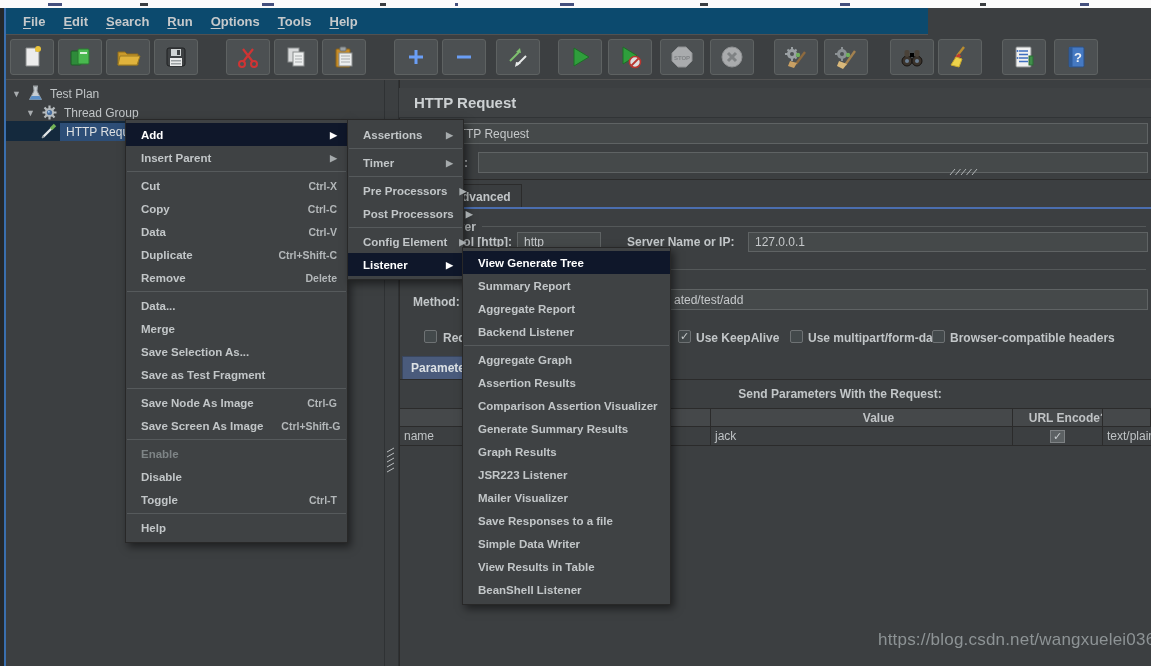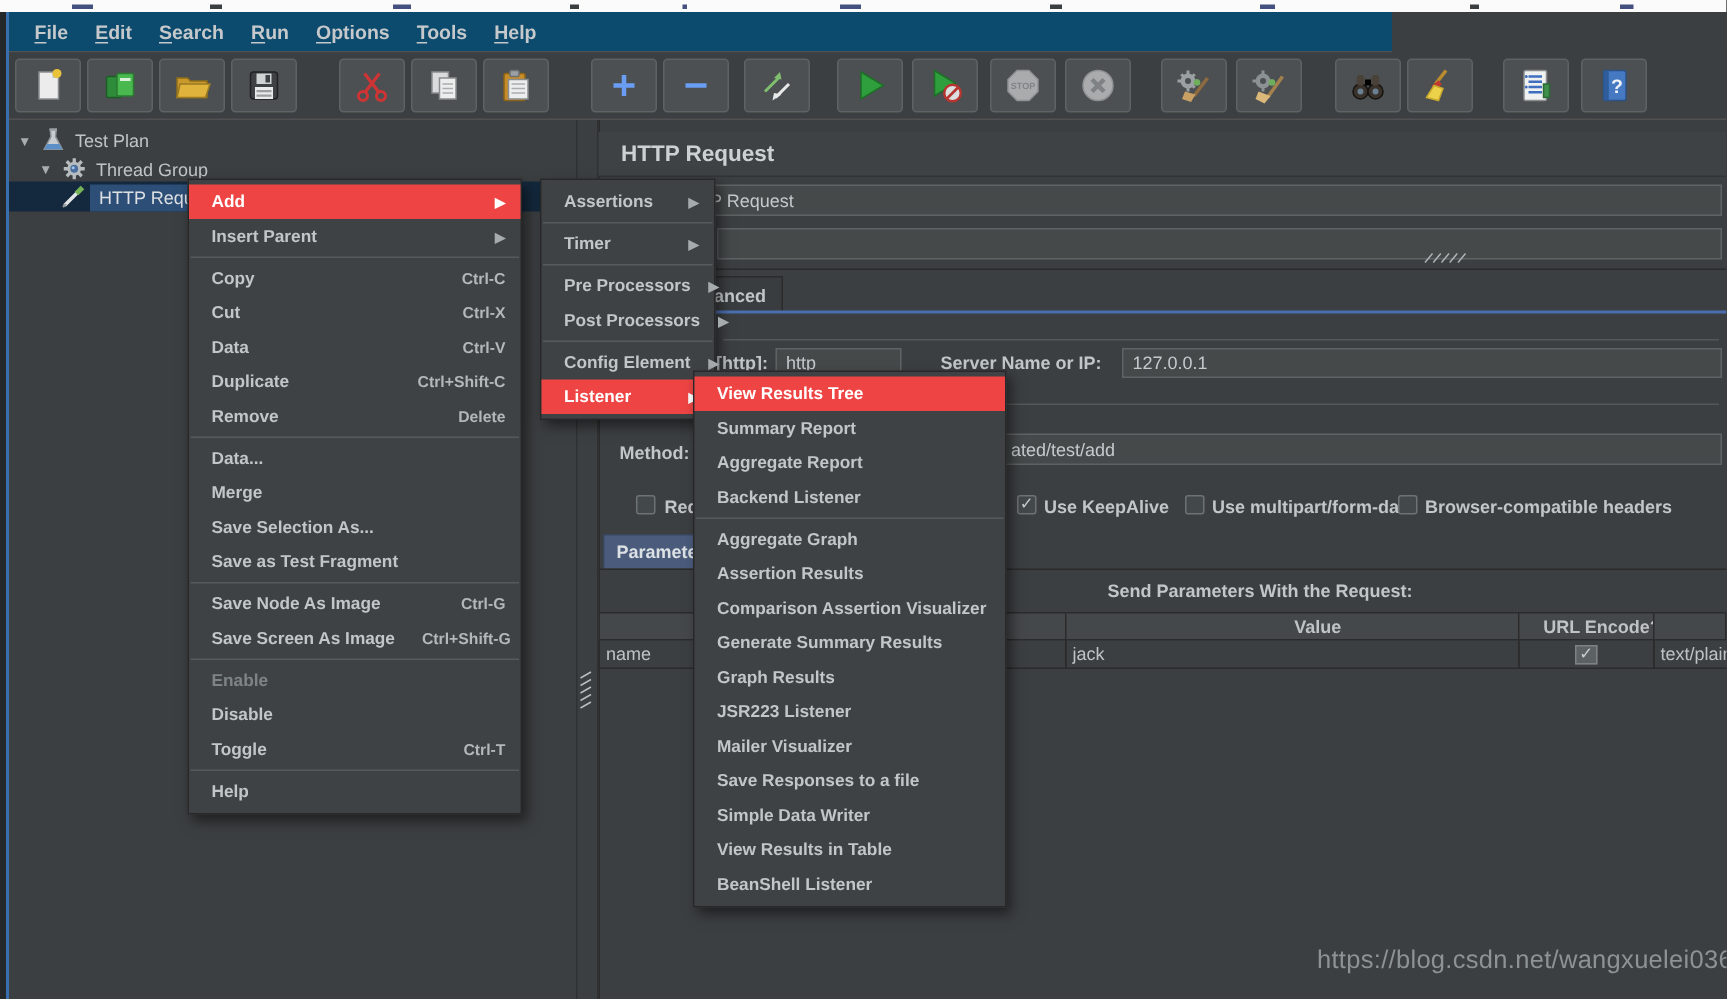--- a/index.html
+++ b/index.html
@@ -30,21 +30,21 @@
   .tree-arrow { font-size:9px; color:#a9adb0; margin-right:6px; }
   .sel-band { left:6px; top:121px; width:378px; height:20px; background:#14293d; }
   .sel-label { background:#2d4e77; color:#dde0e2; padding:2px 6px; }
   
   .vline { position:absolute; width:1px; background:#2f3234; top:80px; height:586px; }
   
   .menu { position:absolute; background:#3f4244; border:1px solid #282828; box-shadow:3px 4px 8px rgba(0,0,0,.5); padding:3px 0; display:flex; flex-direction:column; }
   .mi { height:23px; display:flex; align-items:center; padding:0 10px 0 15px; font-size:11.5px; font-weight:bold; color:#c2c6c8; white-space:nowrap; }
   .mi .sc { margin-left:auto; padding-left:18px; font-size:10.5px; color:#b3b7b9; font-weight:bold; }
   .mi .arrow { margin-left:auto; color:#a6abad; font-size:9px; padding-left:12px; }
-  .mi.hl { background:#ef4444; color:#ffffff; }
+  .mi.hl { background:#0f172a; color:#ffffff; }
   .mi.hl .arrow { color:#ffffff; }
   .mi.disabled { color:#7e8486; }
   .msep { height:1px; background:#565a5c; margin:2px 1px; }
   
   .mainbg { left:399px; top:80px; width:752px; height:586px; background:#3c3f41; border-left:1px solid #2b2b2b; }
   .titleband { left:399px; top:88px; width:752px; height:30px; background:#3f4244; border-bottom:1px solid #313436; }
   .ptitle { left:414px; top:94px; font-size:15px; font-weight:bold; color:#cdd1d3; }
   .blabel { position:absolute; font-size:12px; font-weight:bold; color:#c2c6c8; white-space:nowrap; }
   .fld { position:absolute; background:#45494a; border:1px solid #5f6364; font-size:12px; color:#c6c9cb; display:flex; align-items:center; padding:0 6px; white-space:nowrap; }
   .hline { position:absolute; height:1px; background:#2b2b2b; }
@@ -369,28 +369,28 @@
   <div class="mi hl">
       <span>Add</span>
       <span class="arrow">▶</span>
     </div>
   <div class="mi">
       <span>Insert Parent</span>
       <span class="arrow">▶</span>
     </div>
   <div class="msep"></div>
   <div class="mi">
+      <span>Cut</span>
+      <span class="sc">Ctrl-X</span>
+    </div>
+  <div class="mi">
       <span>Copy</span>
       <span class="sc">Ctrl-C</span>
     </div>
   <div class="mi">
-      <span>Cut</span>
-      <span class="sc">Ctrl-X</span>
-    </div>
-  <div class="mi">
       <span>Data</span>
       <span class="sc">Ctrl-V</span>
     </div>
   <div class="mi">
       <span>Duplicate</span>
       <span class="sc">Ctrl+Shift-C</span>
     </div>
   <div class="mi">
       <span>Remove</span>
       <span class="sc">Delete</span>
@@ -427,21 +427,21 @@
   <div class="mi">
       <span>Toggle</span>
       <span class="sc">Ctrl-T</span>
     </div>
   <div class="msep"></div>
   <div class="mi">
       <span>Help</span>
     </div>
 </div>
 
-<div class="menu" style="left:360px;top:119px;width:117px;z-index:11">
+<div class="menu" style="left:347px;top:119px;width:117px;z-index:11">
   <div class="mi">
       <span>Assertions</span>
       <span class="arrow">▶</span>
     </div>
   <div class="msep"></div>
   <div class="mi">
       <span>Timer</span>
       <span class="arrow">▶</span>
     </div>
   <div class="msep"></div>
@@ -459,21 +459,21 @@
       <span class="arrow">▶</span>
     </div>
   <div class="mi hl">
       <span>Listener</span>
       <span class="arrow">▶</span>
     </div>
 </div>
 
 <div class="menu" style="left:462px;top:247px;width:209px;z-index:12">
   <div class="mi hl">
-      <span>View Results Tree</span>
+      <span>View Generate Tree</span>
     </div>
   <div class="mi">
       <span>Summary Report</span>
     </div>
   <div class="mi">
       <span>Aggregate Report</span>
     </div>
   <div class="mi">
       <span>Backend Listener</span>
     </div>

